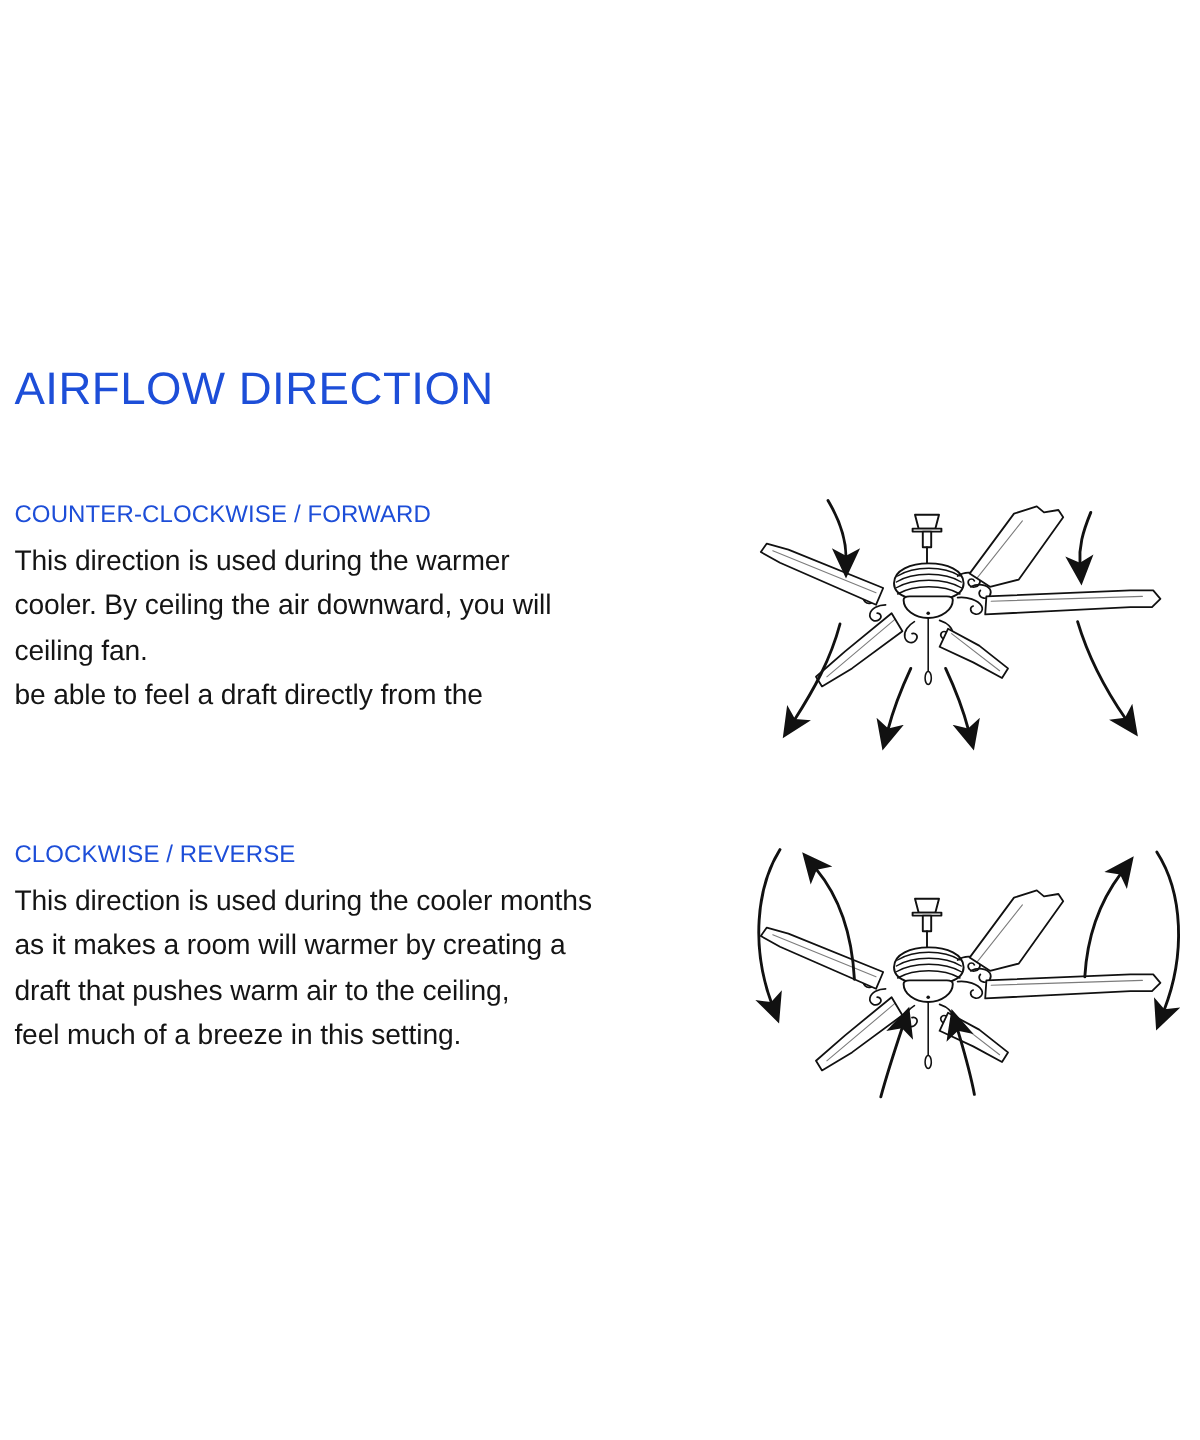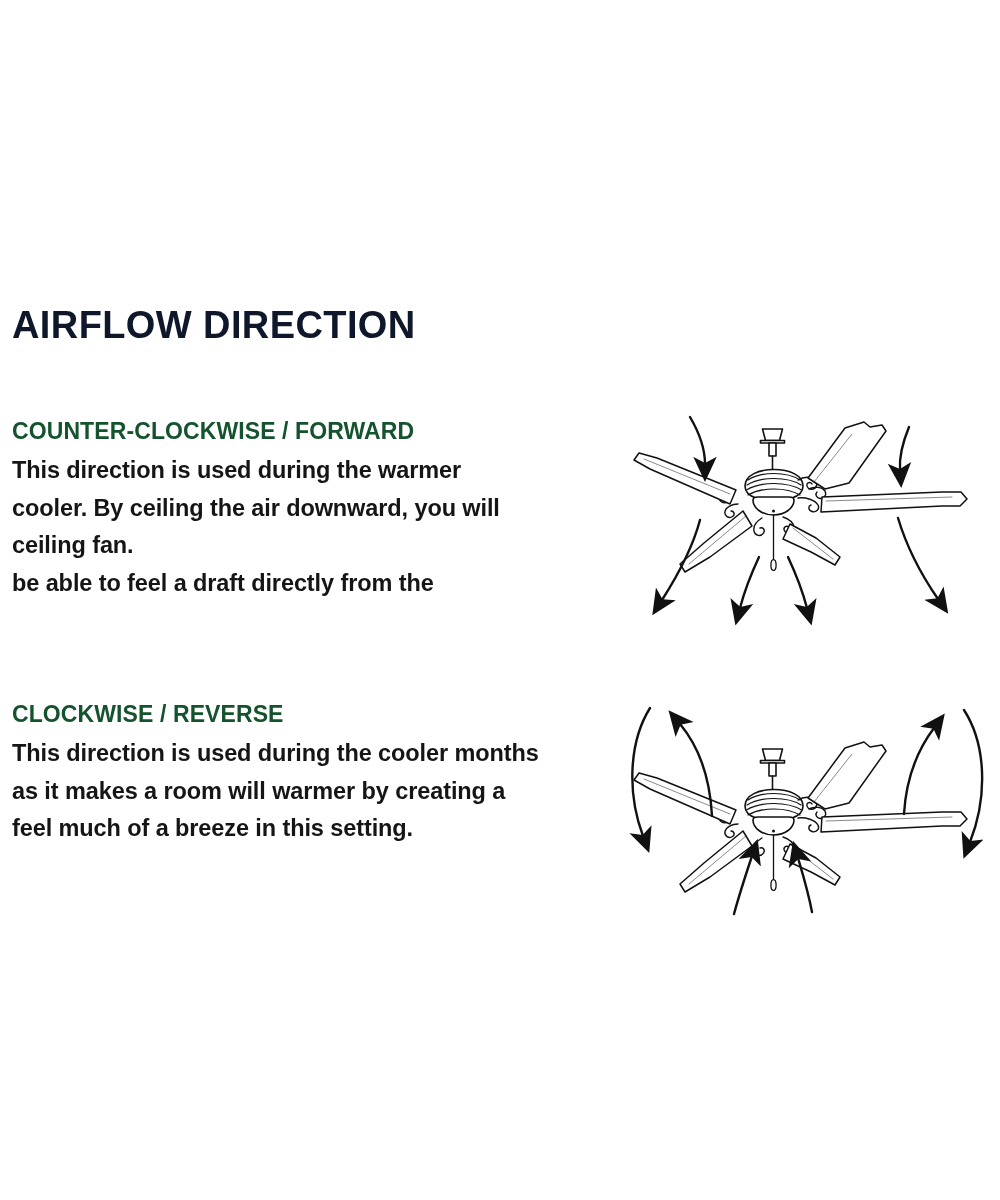--- a/index.html
+++ b/index.html
@@ -21,55 +21,55 @@
     inset: 0;
     background: #ffffff;
   }
 
   
   .page-title {
     position: absolute;
     left: 12px;
     top: 281px;
     font-size: 38px;
-    font-weight: 700;
+    font-weight: 400;
     letter-spacing: 0.4px;
-    color: #0f172a;
+    color: #1d4ed8;
     line-height: 1.0;
     white-space: nowrap;
   }
 
   
   .section {
     position: absolute;
     left: 12px;
     width: 560px;
   }
   .section-a { top: 418px; }
   .section-b { top: 701px; }
 
   .section-title {
-    font-size: 23px;
-    font-weight: 700;
+    font-size: 20px;
+    font-weight: 400;
     letter-spacing: 0.1px;
-    color: #14532d;
+    color: #1d4ed8;
     line-height: 1.18;
     margin: 0 0 7px 0;
     white-space: nowrap;
   }
 
   .section-body {
     font-size: 23.5px;
     font-weight: 400;
     color: #151515;
     line-height: 37.6px;
     margin: 0;
     letter-spacing: -0.1px;
   }
-  .section-body .ln { display: block; white-space: nowrap; font-weight: bold; }
+  .section-body .ln { display: block; white-space: nowrap; }
 
   
   .fan-figure {
     position: absolute;
     left: 612px;
     width: 392px;
   }
   .fig-a { top: 412px; height: 240px; }
   .fig-b { top: 686px; height: 230px; }
   .fan-figure svg { display: block; width: 100%; height: 100%; }
@@ -89,20 +89,21 @@
       <span class="ln">ceiling fan.</span>
       <span class="ln">be able to feel a draft directly from the</span>
     </p>
   </div>
 
   <div class="section section-b">
     <div class="section-title">CLOCKWISE / REVERSE</div>
     <p class="section-body">
       <span class="ln">This direction is used during the cooler months</span>
       <span class="ln">as it makes a room will warmer by creating a</span>
+      <span class="ln">draft that pushes warm air to the ceiling,</span>
       <span class="ln">feel much of a breeze in this setting.</span>
     </p>
   </div>
 
   <div class="fan-figure fig-a">
     <svg viewBox="0 0 392 240" xmlns="http://www.w3.org/2000/svg">
       <defs>
         <marker id="ahA" markerWidth="11" markerHeight="11" refX="3" refY="5.5" orient="auto">
           <path d="M0,0.6 L10.5,5.5 L0,10.4 L2.6,5.5 Z" fill="#111"></path>
         </marker>

